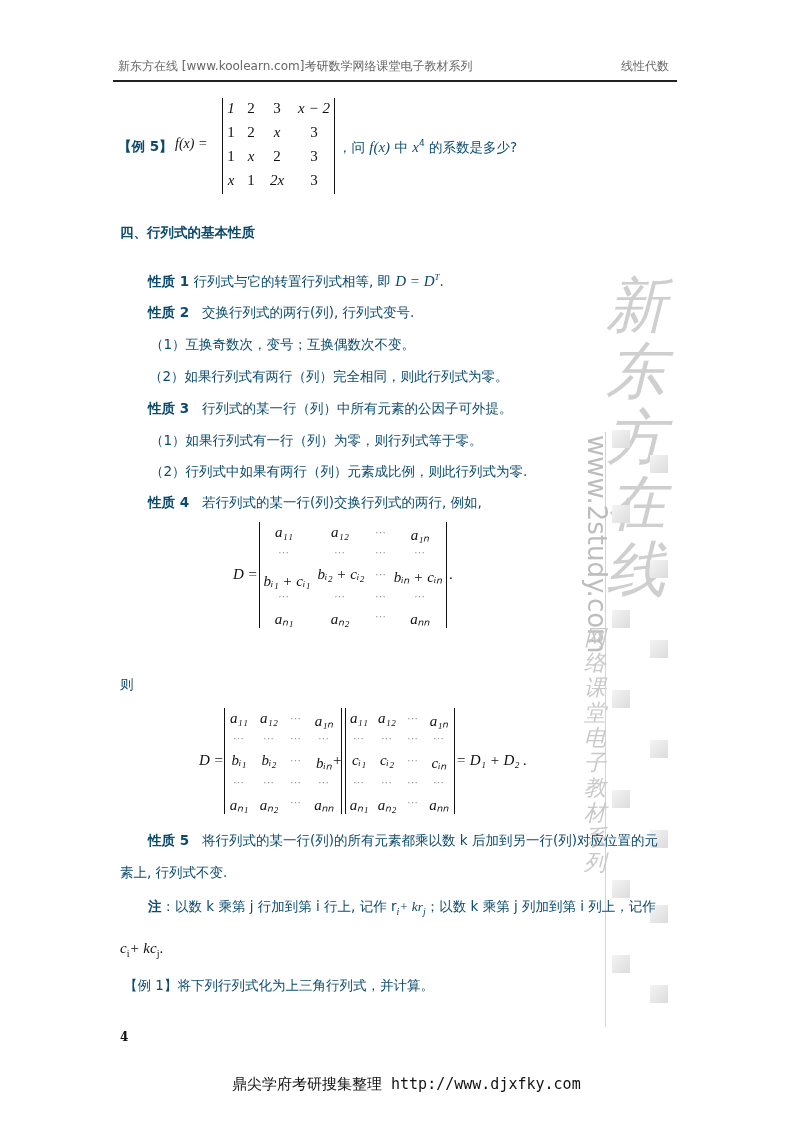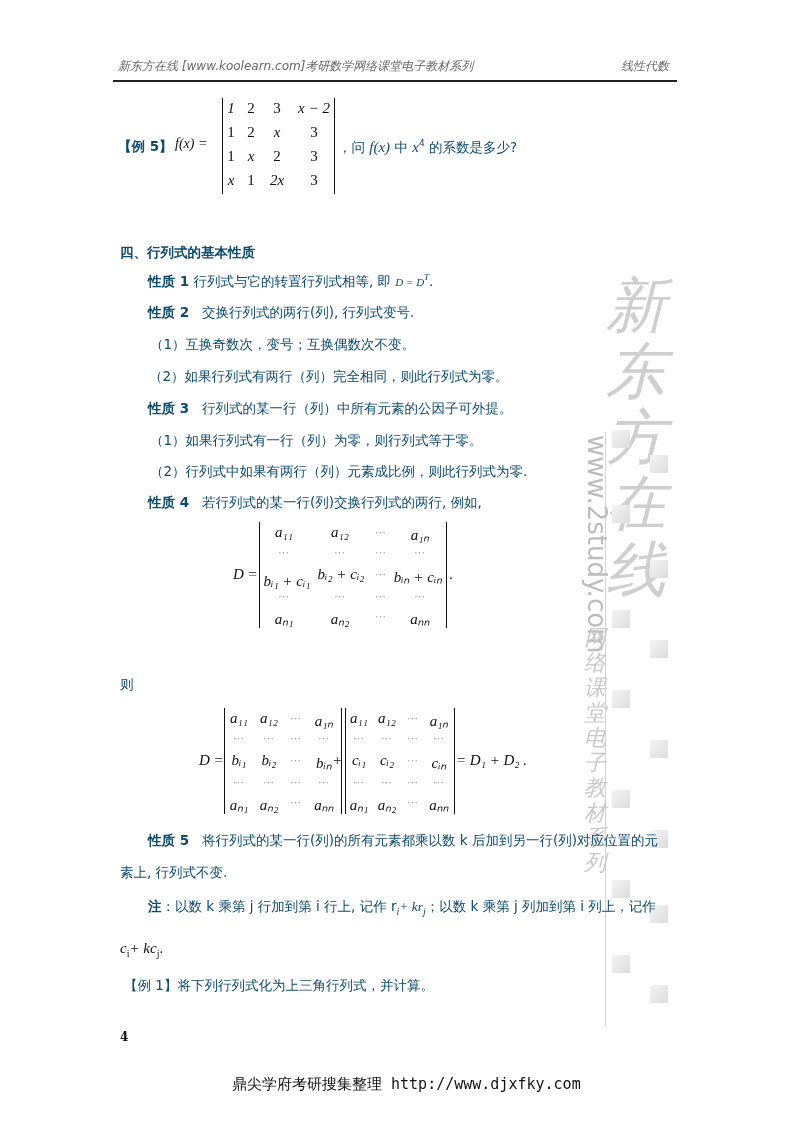--- a/index.html
+++ b/index.html
@@ -1,19 +1,19 @@
 <!DOCTYPE html>
 <html><head>
 <meta charset="utf-8">
 <style>
   html, body { margin: 0; padding: 0; background: #ffffff; }
   body { width: 793px; height: 1122px; position: relative; overflow: hidden;
          font-family: "DejaVu Serif", "Liberation Serif", serif; color: #111; }
   .abs { position: absolute; }
-  .hdr { top: 58px; font-size: 12px; color: #666; font-family: "DejaVu Sans", sans-serif; font-style: italic; }
+  .hdr { top: 58px; font-size: 12px; color: #666; font-family: "DejaVu Sans", sans-serif; }
   .hdr-left { left: 118px; }
   .hdr-right { left: 621px; }
   .hdr-rule { left: 113px; top: 80px; width: 564px; height: 2px; background: #222; }
   .txt { font-size: 13.5px; font-family: "DejaVu Sans", sans-serif; color: #0c4a6e; white-space: nowrap; }
   .bold { font-weight: bold; }
   .m { font-family: "Liberation Serif", "DejaVu Serif", serif; font-style: italic; }
   .mr { font-family: "Liberation Serif", "DejaVu Serif", serif; font-style: normal; }
   .det { position: absolute; border-left: 1px solid #111; border-right: 1px solid #111; }
   .cell { position: absolute; font-family: "Liberation Serif", serif; font-size: 15px; text-align: center; white-space: nowrap; }
   .dots { color: #999; font-size: 11px; letter-spacing: 1px; }
@@ -97,26 +97,26 @@
   <div class="cell mr" style="left:72px;top:74px;width:38px">3</div>
 </div>
 <div class="abs txt" style="left:338px;top:138px">
   <span>，问</span>
   <span class="m" style="font-size:15px">f(x)</span>
   <span>中</span>
   <span class="m" style="font-size:15px">x</span><sup>4</sup>
   <span>的系数是多少?</span>
 </div>
 
-<div class="abs txt bold" style="left:120px;top:244px">四、行列式的基本性质</div>
+<div class="abs txt bold" style="left:120px;top:224px">四、行列式的基本性质</div>
 
 <div class="abs txt" style="left:148px;top:272px">
   <span class="bold">性质 1</span>
   <span>行列式与它的转置行列式相等, 即</span>
-  <span class="m" style="font-size:11px">D = D</span><sup class="m">T</sup><span>.</span>
+  <span class="m" style="font-size:15px">D = D</span><sup class="m">T</sup><span>.</span>
 </div>
 
 <div class="abs txt" style="left:148px;top:304px">
   <span class="bold">性质 2</span>&nbsp;&nbsp;
   <span>交换行列式的两行(列), 行列式变号.</span>
 </div>
 <div class="abs txt" style="left:150px;top:336px">（1）互换奇数次，变号；互换偶数次不变。</div>
 <div class="abs txt" style="left:149px;top:368px">（2）如果行列式有两行（列）完全相同，则此行列式为零。</div>
 
 <div class="abs txt" style="left:148px;top:400px">

